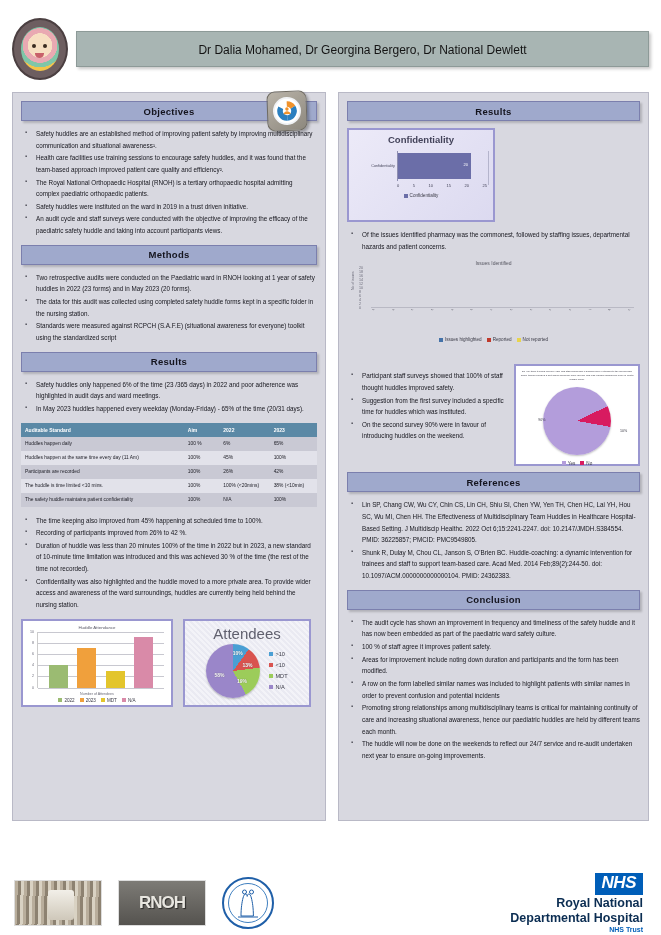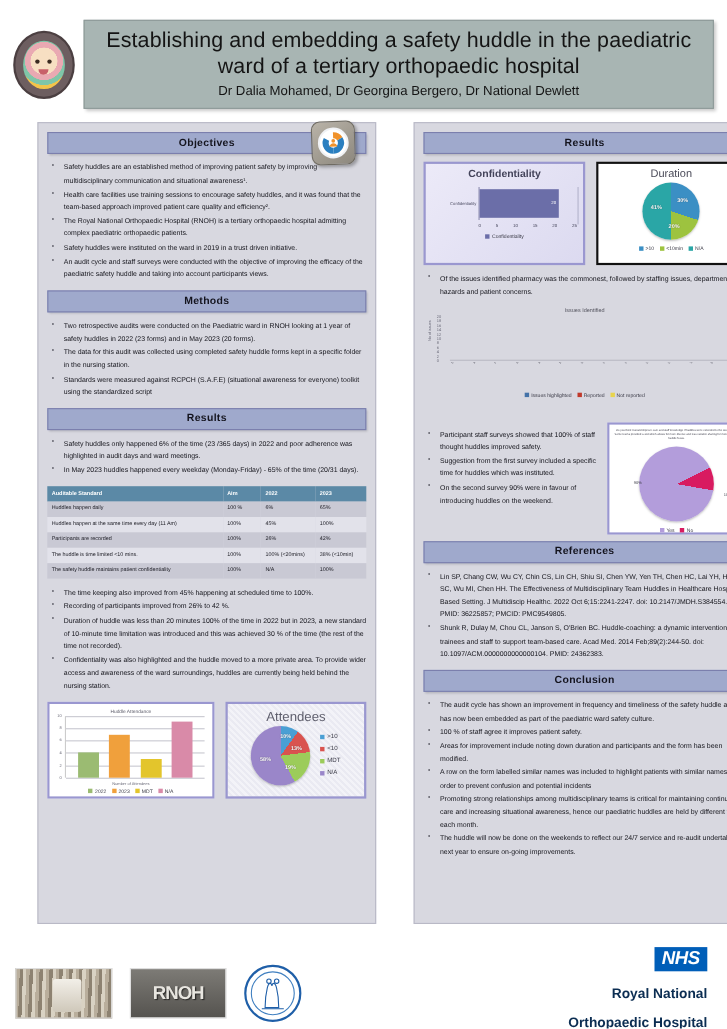--- a/index.html
+++ b/index.html
@@ -70,21 +70,20 @@
     display: flex;
     gap: 12px;
     padding: 6px 12px 0 12px;
     height: 735px;
   }
   .col {
     background: #d8d8e0;
     border: 1px solid #b9b9c6;
     padding: 8px 8px 6px 8px;
     position: relative;
-    margin-left: 22px;
   }
   .col-left  { width: 314px; }
   .col-right { width: 311px; }
 
   .section-bar {
     background: #9fa9cc;
     border: 1px solid #7b7fad;
     color: #14141e;
     font-weight: bold;
     font-size: 9.5px;
@@ -258,35 +257,34 @@
     font-size: 17px;
     letter-spacing: -.5px;
     padding: 0px 7px 1px 7px;
     line-height: 1.22;
   }
   .nhs-name {
     font-weight: bold;
     color: #0b2d52;
     font-size: 12.5px;
     line-height: 1.12;
-    margin-top: 13px;
+    margin-top: 1px;
   }
   .nhs-trust { color: #005EB8; font-weight: bold; font-size: 7px; margin-top: 1px; }
 </style>
 </head>
 <body>
 
 <div class="header">
   <div class="logo-badge">
     <div class="kid-face">
         <div class="kid-mouth"></div>
       </div>
   </div>
   <div class="title-box">
-    <div class="poster-title">Establishing and embedding a safety huddle in the paediatric ward of a tertiary orthopaedic hospital</div>
     <div class="poster-authors">Dr Dalia Mohamed, Dr Georgina Bergero, Dr National Dewlett</div>
   </div>
 </div>
 
 <div class="columns">
 
   <div class="col col-left">
 
     <div class="obj-wrap">
       <div class="section-bar">Objectives</div>
@@ -423,21 +421,21 @@
               <span>MDT</span>
             </span>
           <span class="legend-item">
               <i class="legend-swatch" style="background:#d98aa8"></i>
               <span>N/A</span>
             </span>
         </div>
       </div>
 
       <div class="chart-card" style="width:128px;height:88px;background:repeating-linear-gradient(45deg,#f3f3f8 0 2px,#eaeaf2 2px 4px);">
-        <div class="chart-title" style="font-size:12px;color:#60606e;">Attendees</div>
+        <div class="chart-title" style="font-size:15px;color:#60606e;">Attendees</div>
         <div style="display:flex;align-items:center;justify-content:center;gap:9px;margin-top:1px;">
           <div class="pie" style="width:54px;height:54px;background:conic-gradient(#4a9fd4 0 10%, #d9534f 10% 23%, #9ccc5a 23% 42%, #9a86c9 42% 100%);">
             <span class="pie-label" style="left:58%;top:18%;">10%</span>
             <span class="pie-label" style="left:76%;top:40%;">13%</span>
             <span class="pie-label" style="left:66%;top:70%;">19%</span>
             <span class="pie-label" style="left:24%;top:58%;">58%</span>
           </div>
           <div class="legend-vert">
             <span class="legend-item">
                 <i class="legend-swatch" style="background:#4a9fd4"></i>
@@ -486,44 +484,20 @@
           <span>25</span>
         </div>
         <div class="legend" style="margin-top:5px;">
           <span class="legend-item">
               <i class="legend-swatch" style="background:#6b6ea8"></i>
               <span>Confidentiality</span>
             </span>
         </div>
       </div>
 
-      <div class="chart-card dark" style="width:136px;height:94px;">
-        <div class="chart-title" style="font-size:10px;color:#4a4a58;">Duration</div>
-        <div style="display:flex;justify-content:center;margin-top:2px;">
-          <div class="pie" style="width:52px;height:52px;background:conic-gradient(#3b8fc4 0 30%, #9dc33f 30% 50%, #2aa6a6 50% 100%);">
-            <span class="pie-label" style="left:70%;top:32%;">30%</span>
-            <span class="pie-label" style="left:55%;top:76%;">20%</span>
-            <span class="pie-label" style="left:24%;top:44%;">41%</span>
-          </div>
-        </div>
-        <div class="legend" style="margin-top:5px;">
-          <span class="legend-item">
-              <i class="legend-swatch" style="background:#3b8fc4"></i>
-              <span>&gt;10</span>
-            </span>
-          <span class="legend-item">
-              <i class="legend-swatch" style="background:#9dc33f"></i>
-              <span>&lt;10min</span>
-            </span>
-          <span class="legend-item">
-              <i class="legend-swatch" style="background:#2aa6a6"></i>
-              <span>N/A</span>
-            </span>
-        </div>
-      </div>
     </div>
 
     <ul class="bullets" style="margin-top:7px;">
       <li>Of the issues identified pharmacy was the commonest, followed by staffing issues, departmental hazards and patient concerns.</li>
     </ul>
 
     <div style="margin:2px 2px 0 2px;height:100px;position:relative;">
       <div style="text-align:center;font-size:5px;color:#55555f;">Issues Identified</div>
       <div style="position:absolute;left:2px;top:30px;font-size:3.4px;color:#6a6a78;transform:rotate(-90deg);transform-origin:left top;white-space:nowrap;">No of issues</div>
       <div class="bar-plot" style="margin:2px 4px 0 22px;height:40px;position:relative;">
@@ -688,16 +662,16 @@
     <svg viewBox="0 0 30 34">
       <path d="M8 30c0-8 1-14 2-18 .6-2.4 1.6-4 2.6-4s1.4 1 1.6 2.4c.2-1.4.8-2.4 1.6-2.4 1 0 2 1.6 2.6 4 1 4 2 10 2 18z" fill="none" stroke="#1f5fa8" stroke-width="1"></path>
       <circle cx="11.5" cy="6" r="2" fill="none" stroke="#1f5fa8" stroke-width="1"></circle>
       <circle cx="18.5" cy="6" r="2" fill="none" stroke="#1f5fa8" stroke-width="1"></circle>
       <path d="M5 31h20" stroke="#1f5fa8" stroke-width="1"></path>
     </svg>
   </div>
   <div class="nhs-block">
     <div class="nhs-logo">NHS</div>
     <div class="nhs-name">Royal National</div>
-    <div class="nhs-name">Orthopaedic Hospital</div>
+    <div class="nhs-name">Departmental Hospital</div>
     <div class="nhs-trust">NHS Trust</div>
   </div>
 </div>
 
 </body></html>

